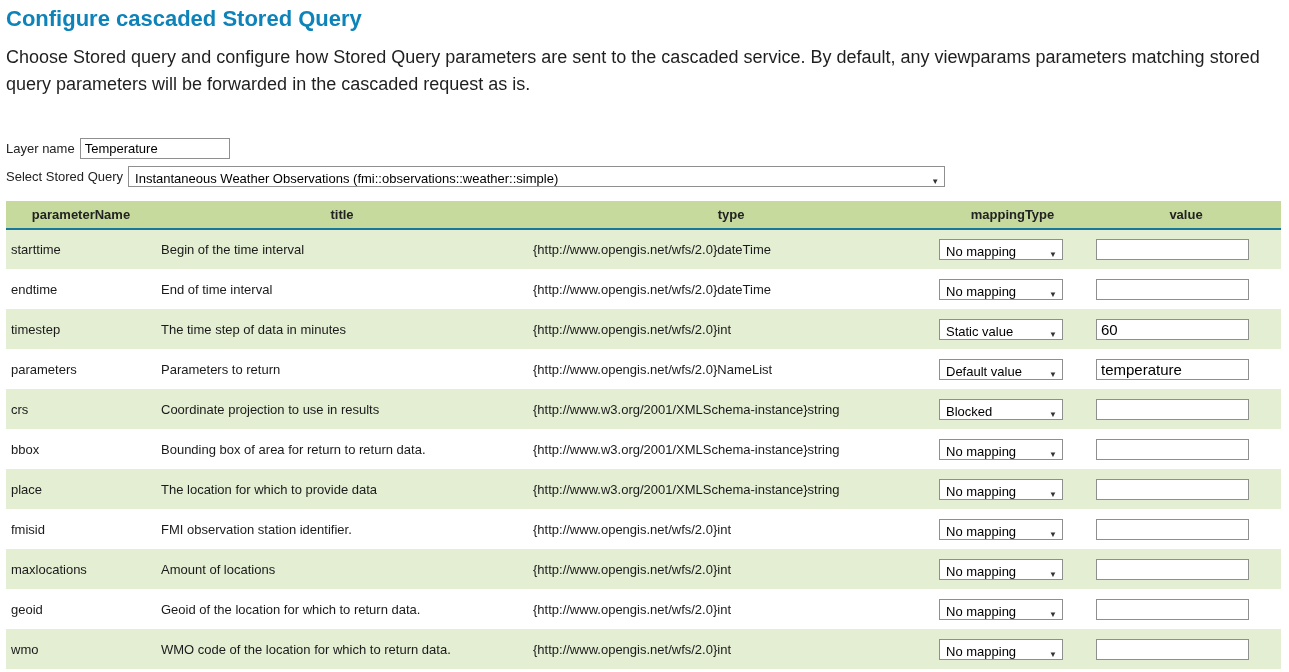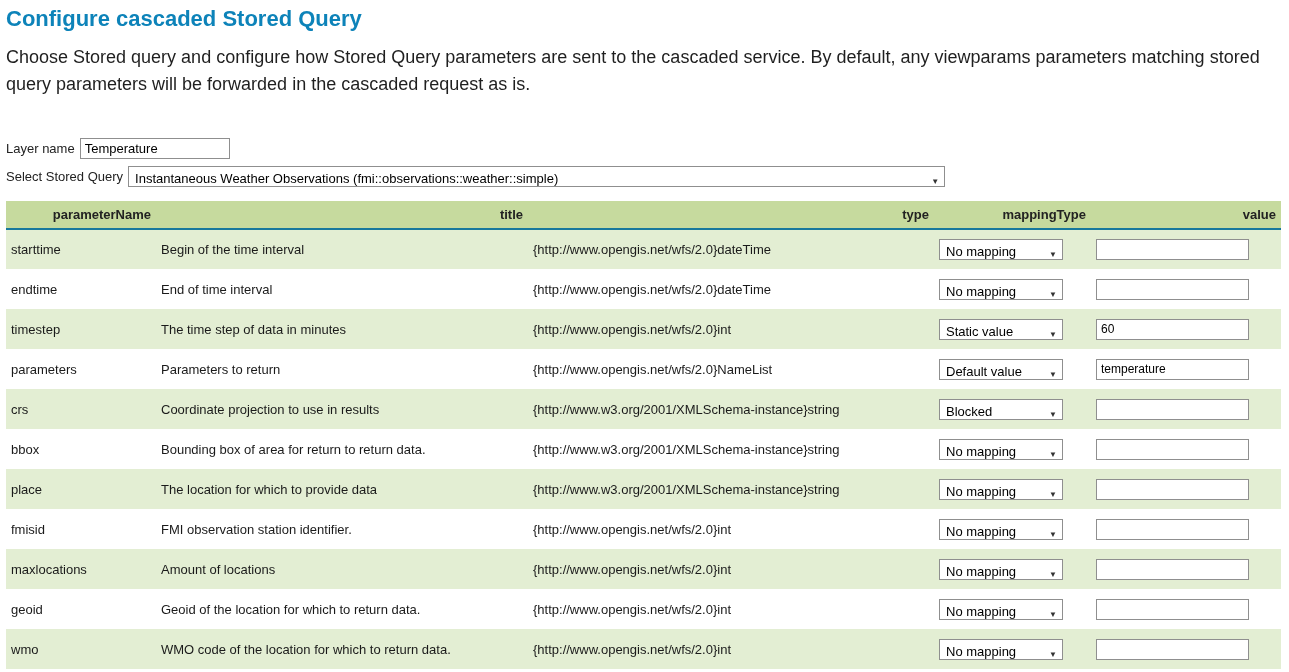--- a/index.html
+++ b/index.html
@@ -69,42 +69,42 @@
   .sel-text{overflow:hidden; text-overflow:ellipsis; white-space:nowrap;}
   .sel-arrow{font-size:8px; color:#333; margin-left:8px; flex:0 0 auto;}
   table{
     border-collapse:collapse;
     table-layout:fixed;
     width:1275px;
     margin-top:14px;
   }
   thead th{
     background:var(--header-green);
-    text-align:right;
+    text-align:center;
     font-size:13px;
     font-weight:bold;
     color:#222;
     padding:6px 5px;
     border-bottom:2px solid var(--border-teal);
   }
   tbody td{
     font-size:13px;
     padding:0 5px;
     height:40px;
     vertical-align:middle;
     color:#1a1a1a;
   }
   tbody tr:nth-child(odd){background:var(--row-green);}
   .mapping-select{width:124px;}
   .val-input{
     width:153px;
     height:21px;
     border:1px solid var(--input-border);
     font-family:inherit;
-    font-size:12px;
+    font-size:15px;
     padding:0 4px;
     color:#000;
     background:#fff;
   }
   .btn-row{margin-top:8px; display:flex; gap:10px;}
   .btn{
     font-family:inherit;
     font-size:12px;
     font-weight:bold;
     color:var(--btn-text);

